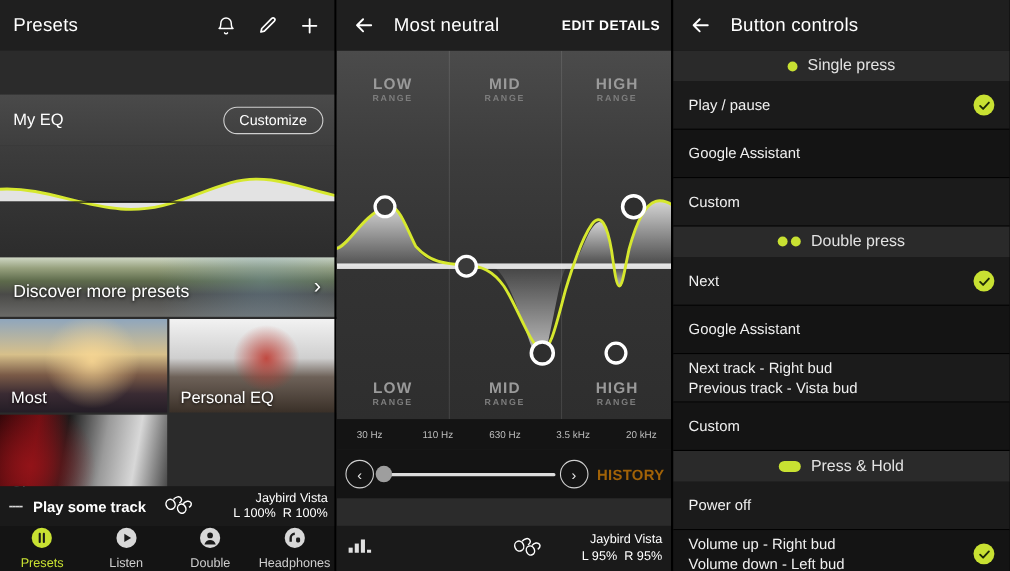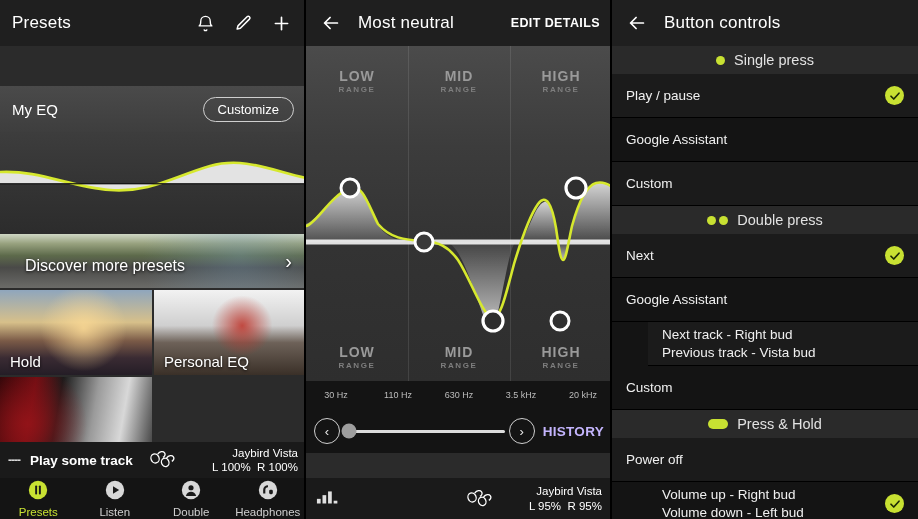--- a/index.html
+++ b/index.html
@@ -21,21 +21,21 @@
   .myeq{height:46px;background:linear-gradient(180deg,#4a4a4a 0%,#3e3e3e 100%);display:flex;align-items:center;padding:0 12px;box-sizing:border-box;margin-top:40px;}
   .myeq .lbl{color:#fff;font-size:15px;}
   .myeq .sp{flex:1;}
   .customize{border:1px solid #cfcfcf;border-radius:16px;color:#fff;font-size:13px;padding:5px 14px;background:transparent;line-height:1;}
   .eqhero{height:102px;background:linear-gradient(180deg,#3d3d3d 0%,#343434 50%,#2c2c2c 100%);position:relative;overflow:hidden;}
   .eqhero svg{position:absolute;inset:0;}
 
   .tile{position:relative;overflow:hidden;}
   .tile .cap{position:absolute;left:10px;bottom:5px;color:#fff;font-size:15px;text-shadow:0 1px 3px rgba(0,0,0,.9);}
   .discover{height:54px;}
-  .discover .cap{left:25px;bottom:13px;font-size:16px;}
+  .discover .cap{left:12px;bottom:13px;font-size:16px;}
   .chev-r{position:absolute;right:14px;top:50%;transform:translateY(-50%);color:#fff;font-size:20px;text-shadow:0 1px 3px #000;}
   .tilerow{display:flex;gap:2px;margin-top:2px;}
   .tilerow .tile{width:152px;height:85px;}
 
   
   .ph-road{background:
     radial-gradient(circle at 78% 40%, rgba(120,160,190,.35), transparent 40%),
     linear-gradient(180deg,#cfd7c4 0%,#97a17e 18%,#5d6a4b 40%,#4a4a48 62%,#6b6b68 100%);}
   .ph-flat{background:
     radial-gradient(circle at 55% 45%, rgba(255,220,150,.8), transparent 45%),
@@ -70,32 +70,32 @@
   .rangelab{position:absolute;text-align:center;width:100px;}
   .rangelab .r1{color:#9a9a9a;font-size:14px;font-weight:700;letter-spacing:1px;}
   .rangelab .r2{color:#7e7e7e;font-size:8px;font-weight:700;letter-spacing:1.6px;margin-top:1px;}
   .eqstage svg.curve{position:absolute;inset:0;}
   .freqrow{height:28px;background:#141414;display:flex;align-items:center;position:relative;}
   .freqrow span{position:absolute;color:#bdbdbd;font-size:9px;transform:translateX(-50%);}
   .sliderrow{height:44px;background:#141414;display:flex;align-items:center;padding:0 8px;box-sizing:border-box;gap:8px;}
   .circbtn{width:24px;height:24px;border:1.5px solid #cfcfcf;border-radius:50%;display:flex;align-items:center;justify-content:center;color:#e8e8e8;font-size:13px;flex:none;}
   .track{flex:1;height:3px;background:#dcdcdc;border-radius:2px;position:relative;margin:0 -4px;}
   .knob{position:absolute;left:3%;top:50%;transform:translate(-50%,-50%);width:15px;height:15px;border-radius:50%;background:#9e9e9e;}
-  .history{color:#c4b5fd;font-size:13.5px;font-weight:700;letter-spacing:.3px;}
+  .history{color:#a16207;font-size:13.5px;font-weight:700;letter-spacing:.3px;}
   .botbar2{position:absolute;left:0;right:0;bottom:0;height:41px;background:#1a1a1a;display:flex;align-items:center;padding:0 10px;box-sizing:border-box;}
 
   
   .p3{background:#141414;}
   .secthead{height:28px;background:#2a2a2a;display:flex;align-items:center;justify-content:center;gap:9px;}
   .secthead .stxt{color:#e2e2e2;font-size:14.5px;}
   .dot{width:9px;height:9px;border-radius:50%;background:#c8e132;display:inline-block;}
   .pill{width:20px;height:10px;border-radius:6px;background:#c8e132;display:inline-block;}
   .opt{height:44px;border-bottom:1px solid #000;display:flex;align-items:center;padding:0 14px;box-sizing:border-box;}
   .opt .otxt{color:#f0f0f0;font-size:13.5px;line-height:1.28;}
-  .opt.tall{height:44px;margin-left:36px;}
+  .opt.tall{height:44px;}
   .opt .osp{flex:1;}
   .check{width:19px;height:19px;border-radius:50%;background:#c8e132;display:flex;align-items:center;justify-content:center;flex:none;}
   .check svg{display:block;}
   .rowA{background:#1b1b1b;}
   .rowB{background:#141414;}
 </style>
 </head>
 <body>
 
 <div class="app">
@@ -137,21 +137,21 @@
       </svg>
     </div>
 
     <div class="tile discover ph-road">
       <div class="cap">Discover more presets</div>
       <div class="chev-r">›</div>
     </div>
 
     <div class="tilerow">
       <div class="tile ph-flat">
-        <div class="cap">Hold</div>
+        <div class="cap">Most</div>
       </div>
       <div class="tile ph-peq">
         <div class="cap">Personal EQ</div>
       </div>
     </div>
 
     <div class="tilerow">
       <div class="tile ph-sig">
         <div class="cap">Signature</div>
       </div>

